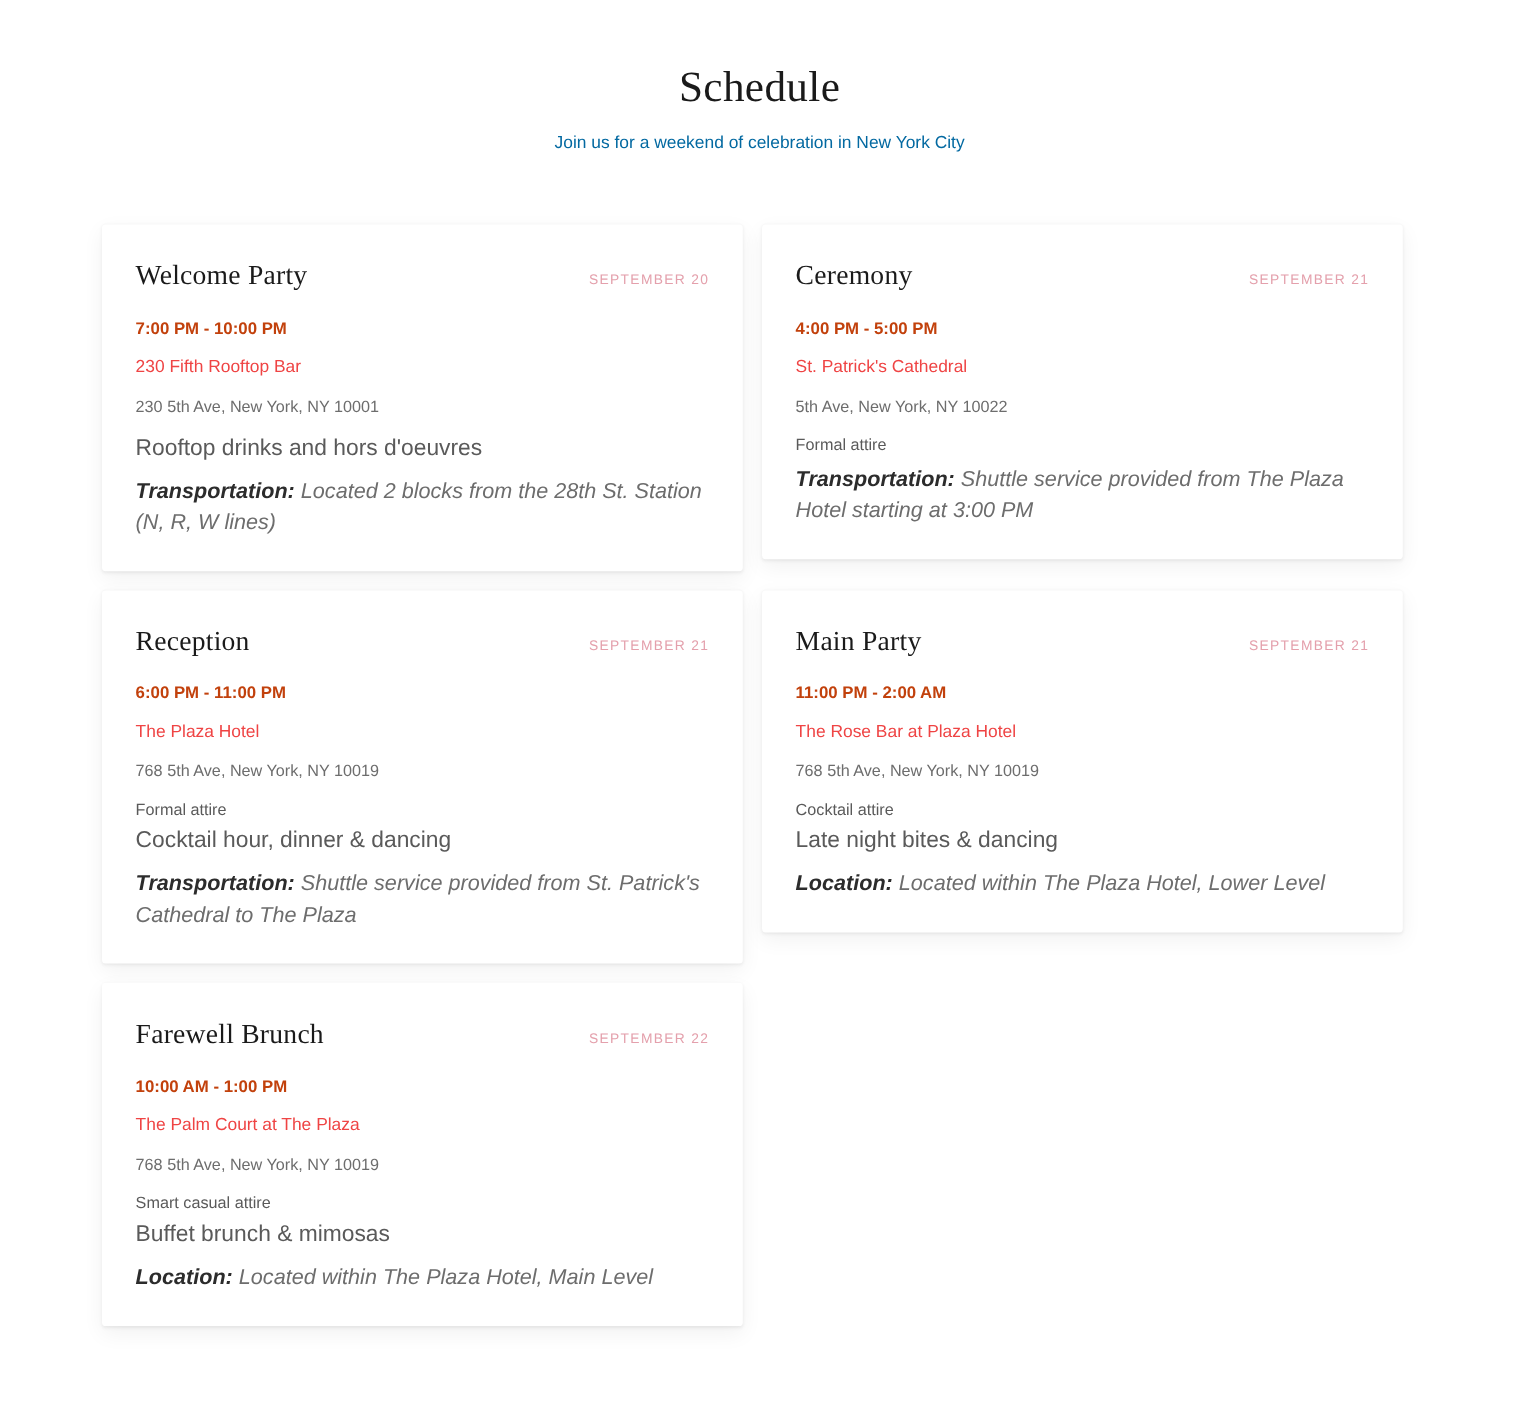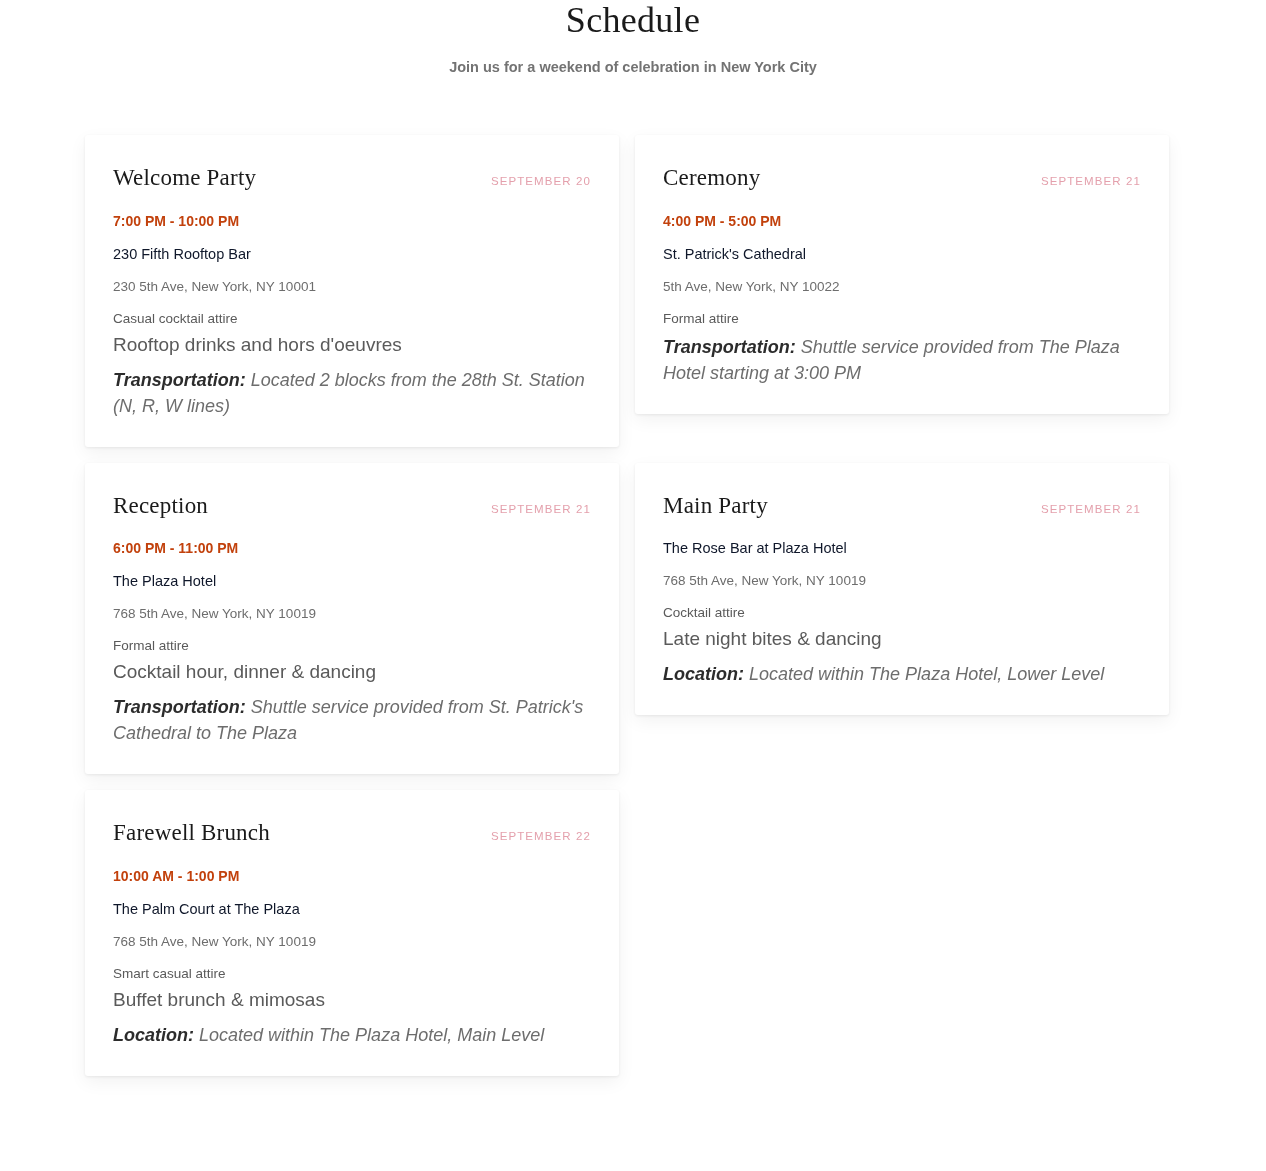--- a/index.html
+++ b/index.html
@@ -8,39 +8,40 @@
     padding: 0;
     background: #ffffff;
     width: 1266px;
     min-height: 1171px;
     font-family: "Liberation Sans", sans-serif;
     -webkit-font-smoothing: antialiased;
   }
   .page {
     width: 1266px;
     min-height: 1171px;
+    padding-top: 52px;
   }
   .page-header {
     text-align: center;
     margin-bottom: 60px;
   }
   .page-title {
     font-family: "Liberation Serif", serif;
     font-size: 36px;
     font-weight: 400;
     color: #1a1a1a;
     letter-spacing: 0.3px;
     margin: 0 0 18px 0;
     line-height: 1.15;
   }
   .page-subtitle {
     font-size: 14.5px;
-    color: #737373;
+    color: #0369a1;
     margin: 0;
-    font-weight: 700;
+    font-weight: 400;
   }
   .cards-grid {
     display: grid;
     grid-template-columns: 534px 534px;
     column-gap: 26px;
     row-gap: 26px;
     padding: 0 85px;
     gap: 16px;
   }
   .card {
@@ -73,21 +74,21 @@
     padding-left: 14px;
   }
   .event-time {
     font-size: 14px;
     font-weight: 700;
     color: #c2410c;
     margin-bottom: 17px;
   }
   .event-venue {
     font-size: 14.5px;
-    color: #0f172a;
+    color: #ef4444;
     margin-bottom: 17px;
   }
   .event-address {
     font-size: 13.5px;
     color: #6d6d6d;
     margin-bottom: 17px;
   }
   .event-attire {
     font-size: 13.5px;
     color: #5a5a5a;
@@ -122,21 +123,20 @@
   <div class="cards-grid">
 
     <div class="card">
       <div class="card-top">
         <div class="event-name">Welcome Party</div>
         <div class="event-date">SEPTEMBER 20</div>
       </div>
       <div class="event-time">7:00 PM - 10:00 PM</div>
       <div class="event-venue">230 Fifth Rooftop Bar</div>
       <div class="event-address">230 5th Ave, New York, NY 10001</div>
-      <div class="event-attire">Casual cocktail attire</div>
       <div class="event-detail">Rooftop drinks and hors d'oeuvres</div>
       <div class="event-note"><b>Transportation:</b> <span>Located 2 blocks from the 28th St. Station (N, R, W lines)</span></div>
     </div>
 
     <div class="card">
       <div class="card-top">
         <div class="event-name">Ceremony</div>
         <div class="event-date">SEPTEMBER 21</div>
       </div>
       <div class="event-time">4:00 PM - 5:00 PM</div>
@@ -157,20 +157,21 @@
       <div class="event-attire">Formal attire</div>
       <div class="event-detail">Cocktail hour, dinner &amp; dancing</div>
       <div class="event-note"><b>Transportation:</b> <span>Shuttle service provided from St. Patrick's Cathedral to The Plaza</span></div>
     </div>
 
     <div class="card">
       <div class="card-top">
         <div class="event-name">Main Party</div>
         <div class="event-date">SEPTEMBER 21</div>
       </div>
+      <div class="event-time">11:00 PM - 2:00 AM</div>
       <div class="event-venue">The Rose Bar at Plaza Hotel</div>
       <div class="event-address">768 5th Ave, New York, NY 10019</div>
       <div class="event-attire">Cocktail attire</div>
       <div class="event-detail">Late night bites &amp; dancing</div>
       <div class="event-note"><b>Location:</b> <span>Located within The Plaza Hotel, Lower Level</span></div>
     </div>
 
     <div class="card">
       <div class="card-top">
         <div class="event-name">Farewell Brunch</div>

